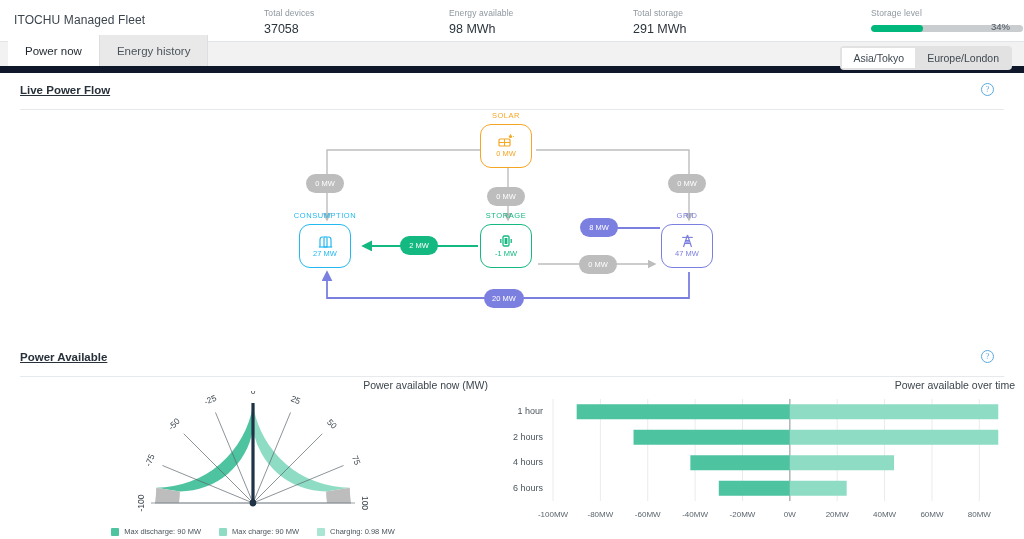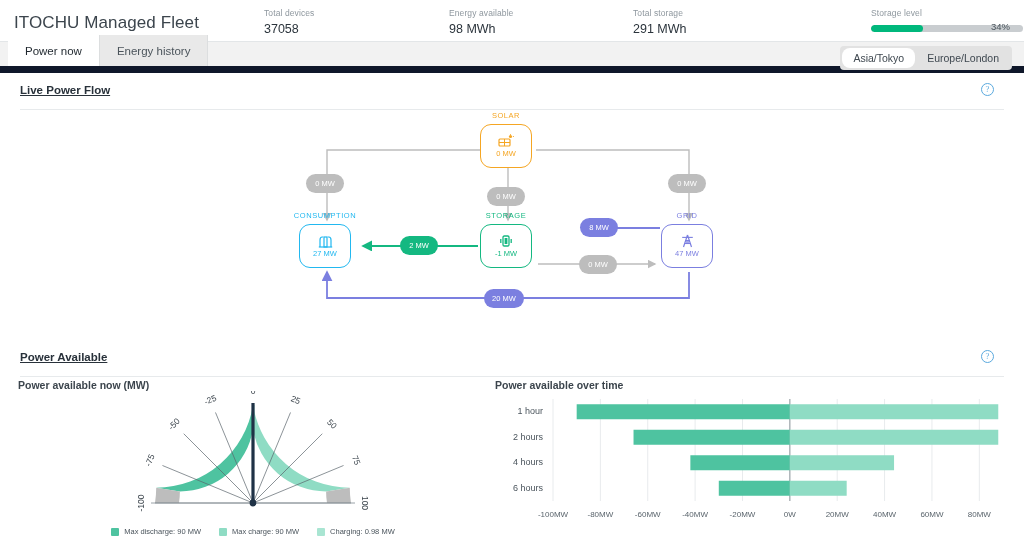--- a/index.html
+++ b/index.html
@@ -15,21 +15,21 @@
   .topbar {
     position: relative;
     height: 42px;
     background: #ffffff;
     border-bottom: 1px solid #e3e6e8;
     display: flex;
     align-items: center;
   }
   .brand {
     position: absolute; left: 14px; top: 13px;
-    font-size: 17px; color: #3c454d; letter-spacing: .1px;
+    font-size: 12px; color: #3c454d; letter-spacing: .1px;
   }
   .metric { position: absolute; top: 8px; }
   .metric .m-label { font-size: 8.5px; color: #8e979e; letter-spacing: .1px; }
   .metric .m-value { font-size: 12.5px; color: #2b343c; margin-top: 4px; }
   .m1 { left: 264px; }
   .m2 { left: 449px; }
   .m3 { left: 633px; }
   .m4 { left: 823px; margin-left: 48px; }
 
   .bar-track {
@@ -61,21 +61,21 @@
   .tab.active { background: #ffffff; color: #1f272e; }
   .tab:first-child { margin-left: 8px; }
 
   .tz-group {
     position: absolute; right: 12px; top: 4px;
     display: flex; background: #e2e2e2;
     border-radius: 4px; padding: 2px; gap: 1px;
   }
   .tz-btn {
     font-size: 10.5px; color: #3f4850;
-    padding: 4px 11px; border-radius: 8px; cursor: pointer;
+    padding: 4px 11px; border-radius: 0; cursor: pointer;
   }
   .tz-btn.active { background: #ffffff; }
 
   
   .section-head {
     position: relative;
     padding: 11px 0 6px 20px;
     margin: 0 18px 0 0;
   }
   .section-title { font-size: 11.5px; font-weight: bold; color: #28313a; text-decoration: underline; }
@@ -117,21 +117,21 @@
     align-items: center; justify-content: center;
     padding: 0 8px; white-space: nowrap;
   }
   .p-grey  { background: #bdbdbd; }
   .p-green { background: #14b881; }
   .p-blue  { background: #7b7fe0; }
 
   
   .charts { position: relative; height: 185px; }
   .chart-title {
-    text-align: left; font-size: 10.5px; color: #3c454d; font-weight: bold;
+    text-align: right; font-size: 10.5px; color: #3c454d;
   }
   .gauge-panel { position: absolute; left: 18px; top: 2px; width: 470px; }
   .bars-panel  { position: absolute; left: 495px; top: 2px; width: 520px; }
 
   .gauge-legend {
     display: flex; flex-wrap: wrap; justify-content: center;
     gap: 4px 18px; margin-top: 4px; padding: 0 40px;
   }
   .lg-item { display: flex; align-items: center; gap: 5px; font-size: 7.5px; color: #4a545c; }
   .lg-sw { width: 8px; height: 8px; border-radius: 1px; }

